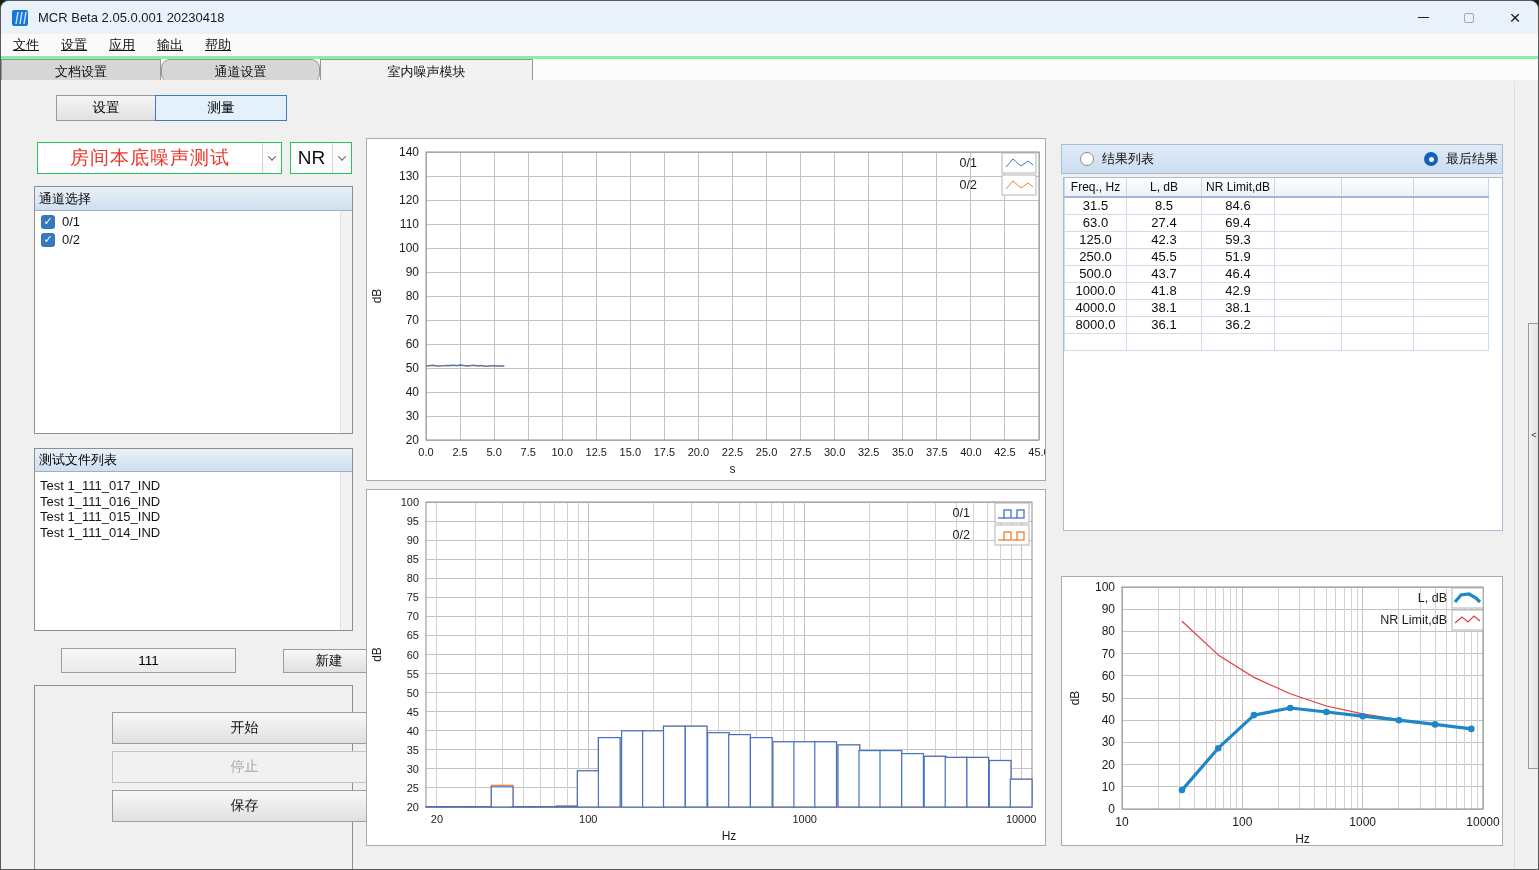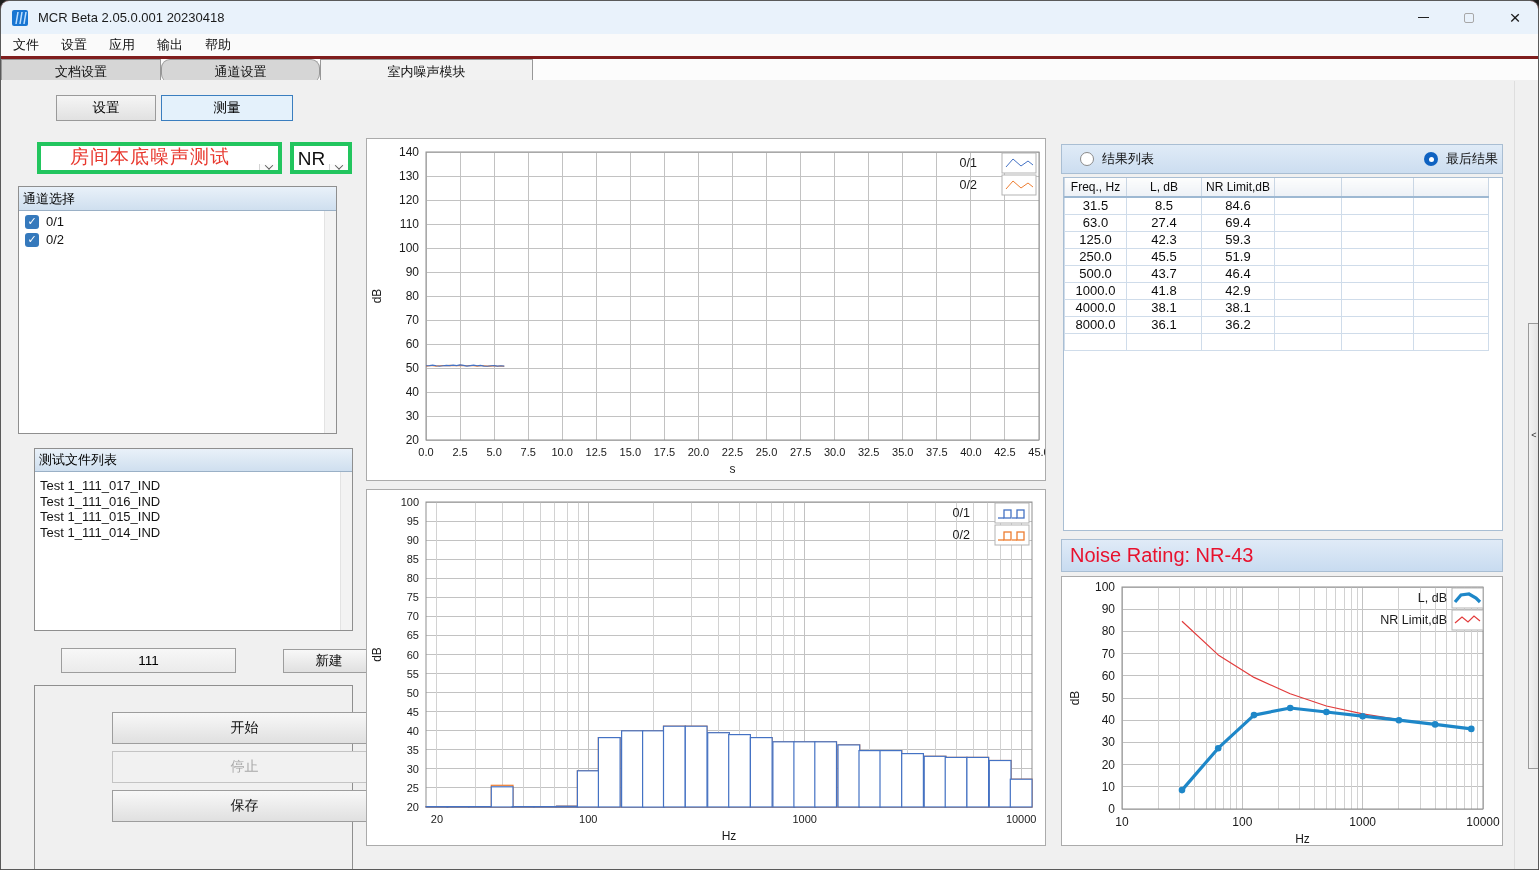--- a/index.html
+++ b/index.html
@@ -1,34 +1,34 @@
 <!DOCTYPE html>
 <html><head>
 <meta charset="utf-8">
 <style>
   *{margin:0;padding:0;box-sizing:border-box;}
   html,body{background:#1f1f1f;font-family:"Liberation Sans",sans-serif;}
-  .window{position:relative;width:1539px;height:870px;background:#7f1d1d;border-radius:9px 9px 0 0;overflow:hidden;border:1px solid #5a5a5a;}
+  .window{position:relative;width:1539px;height:870px;background:#86efac;border-radius:9px 9px 0 0;overflow:hidden;border:1px solid #5a5a5a;}
   .titlebar{position:absolute;left:0;top:0;width:100%;height:33px;background:#e9f2fb;display:flex;align-items:center;}
   .appicon{margin-left:10px;width:18px;height:18px;flex:0 0 auto;}
   .title{margin-left:9px;font-size:13px;color:#1b1b1b;}
   .wincontrols{margin-left:auto;display:flex;height:100%;}
   .winbtn{width:46px;height:100%;display:flex;align-items:center;justify-content:center;cursor:default;}
   .min-glyph{width:11px;height:1.5px;background:#222;display:block;}
   .max-glyph{width:10px;height:10px;border:1.3px solid #a8a8a8;border-radius:2px;display:block;}
   .close-glyph{font-size:19px;color:#1a1a1a;line-height:1;}
   .menubar{position:absolute;top:33px;left:0;width:100%;height:22px;background:#fafafa;display:flex;align-items:center;padding-left:1px;}
-  .menu-item{font-size:13px;color:#111;padding:0 11px;}
+  .menu-item{font-size:13px;color:#111;padding:0 11px;text-decoration:underline;}
   .tabbar{position:absolute;top:58px;left:0;width:100%;height:24px;background:#fcfcfc;display:flex;border-bottom:1px solid #c9c9c9;}
   .tab{height:24px;display:flex;align-items:center;justify-content:center;font-size:13px;color:#111;background:#d6d6d6;border:1px solid #979797;border-bottom:none;}
   .tab.active{background:#f2f2f2;}
   .content{position:absolute;top:79px;left:0;width:100%;height:791px;background:#f0f0f0;}
   .subtab{position:absolute;height:26px;font-size:13.5px;display:flex;align-items:center;justify-content:center;background:linear-gradient(#f5f5f5,#e1e1e1);border:1px solid #9a9a9a;}
   .subtab.active{background:#e4f1fb;border:1px solid #3a7ebf;}
-  .combo{position:absolute;background:#fff;border:4px solid #22c55e;display:flex;align-items:flex-end;}
+  .combo{position:absolute;background:#fff;border:1px solid #22c55e;display:flex;}
   .combo .val{flex:1;display:flex;align-items:center;justify-content:center;overflow:hidden;white-space:nowrap;}
   .combo .chev{width:19px;border-left:1px solid #d4d4d4;display:flex;align-items:center;justify-content:center;background:#fbfbfb;}
   .chev-shape{width:6px;height:6px;border-right:1.4px solid #5a5a5a;border-bottom:1.4px solid #5a5a5a;transform:rotate(45deg) translate(-1px,-1px);}
   .test-type-val{font-family:"DejaVu Serif",serif;font-size:19px;letter-spacing:1px;color:#e8372d;}
   .nr-val{font-size:19px;color:#101010;}
   .groupbox{position:absolute;background:#fff;border:1px solid #8f8f8f;}
   .group-header{height:24px;background:linear-gradient(#e9f1f9,#cfdfef);border-bottom:1px solid #9ab0c6;font-size:13px;color:#000;display:flex;align-items:center;padding-left:4px;}
   .listarea{position:relative;height:calc(100% - 24px);background:#fff;overflow:hidden;}
   .scrolltrack{position:absolute;right:0;top:0;width:12px;height:100%;background:#f3f3f3;border-left:1px solid #e3e3e3;}
   .chk-row{display:flex;align-items:center;gap:7px;padding:3px 0 0 6px;font-size:13px;color:#111;}
@@ -98,38 +98,38 @@
       <div class="tab" style="width: 160px;">文档设置</div>
       <div class="tab" style="width: 159px; border-radius: 9px;">通道设置</div>
       <div class="tab active" style="width: 213px;">室内噪声模块</div>
     </div>
 
   <div class="content"></div>
 
   <div class="subtab" id="subtab-0" style="left:55px;top:94px;width:100px;">
       <span>设置</span>
     </div>
-  <div class="subtab active" id="subtab-1" style="left:160px;top:94px;width:132px;text-align:right;">
+  <div class="subtab active" id="subtab-1" style="left:154px;top:94px;width:132px;text-align:right;">
       <span>测量</span>
     </div>
 
   <div class="combo" style="left:36px;top:141px;width:245px;height:32px;">
     <div class="val test-type-val">房间本底噪声测试</div>
     <div class="chev">
         <span class="chev-shape"></span>
       </div>
   </div>
   <div class="combo" style="left:289px;top:141px;width:62px;height:32px;">
     <div class="val nr-val">NR</div>
     <div class="chev">
         <span class="chev-shape"></span>
       </div>
   </div>
 
-  <div class="groupbox" style="left:17px;top:185px;width:319px;height:248px;">
+  <div class="groupbox" style="left:33px;top:185px;width:319px;height:248px;">
     <div class="group-header">通道选择</div>
     <div class="listarea" id="channel-list">
       <div class="scrolltrack"></div>
     <div class="chk-row">
           <span class="chk">✓</span>
           <span>0/1</span>
         </div>
         <div class="chk-row">
           <span class="chk">✓</span>
           <span>0/2</span>
@@ -482,23 +482,20 @@
             <td></td>
             <td></td>
             <td></td>
             <td></td>
             <td></td>
           </tr>
         </tbody>
     </table>
   </div>
 
-  <div class="nr-banner">
-    <span id="nr-text" style="color: rgb(232, 17, 45);">Noise Rating: NR-43</span>
-  </div>
 
   <div class="chart-panel" id="panel-nr">
     <svg id="chart-nr" width="440" height="268">
         <line x1="60" y1="232" x2="421" y2="232" stroke="#c2c2c2" stroke-width="1" shape-rendering="crispEdges"></line>
         <text x="53" y="236" font-size="12" text-anchor="end" fill="#1a1a1a" font-family="Liberation Sans, sans-serif">0</text>
         <line x1="60" y1="209.8" x2="421" y2="209.8" stroke="#c2c2c2" stroke-width="1" shape-rendering="crispEdges"></line>
         <text x="53" y="213.8" font-size="12" text-anchor="end" fill="#1a1a1a" font-family="Liberation Sans, sans-serif">10</text>
         <line x1="60" y1="187.60000000000002" x2="421" y2="187.60000000000002" stroke="#c2c2c2" stroke-width="1" shape-rendering="crispEdges"></line>
         <text x="53" y="191.60000000000002" font-size="12" text-anchor="end" fill="#1a1a1a" font-family="Liberation Sans, sans-serif">20</text>
         <line x1="60" y1="165.39999999999998" x2="421" y2="165.39999999999998" stroke="#c2c2c2" stroke-width="1" shape-rendering="crispEdges"></line>

